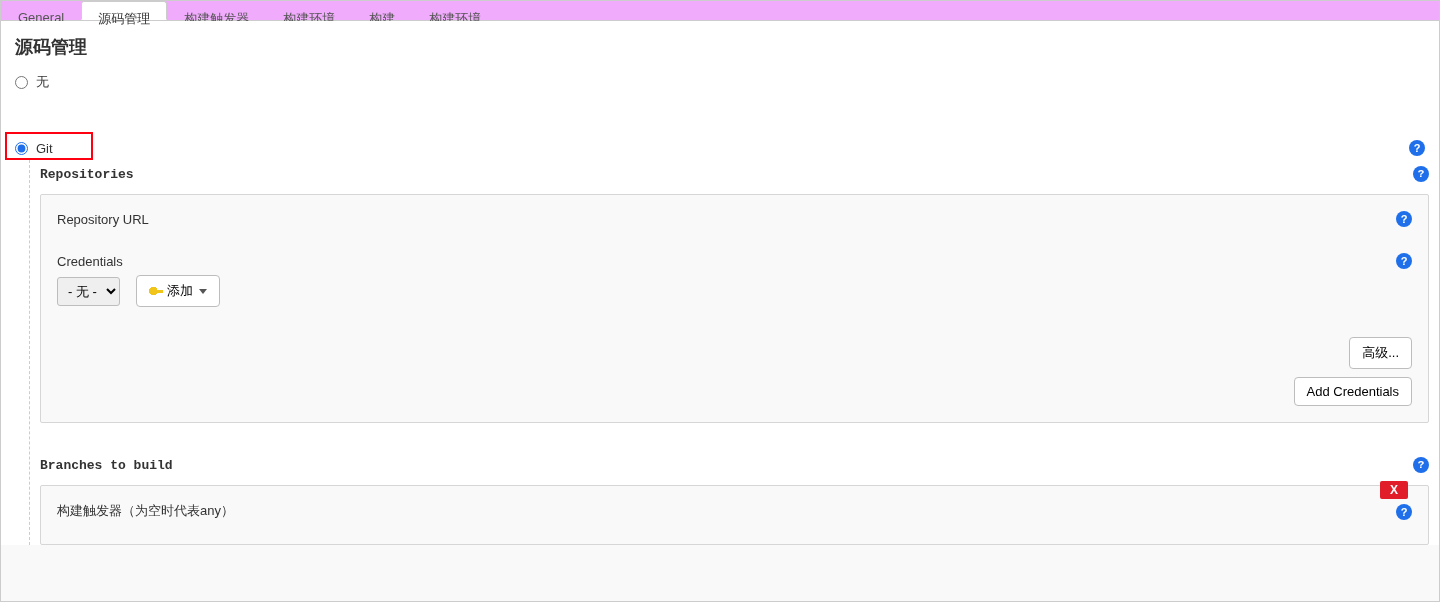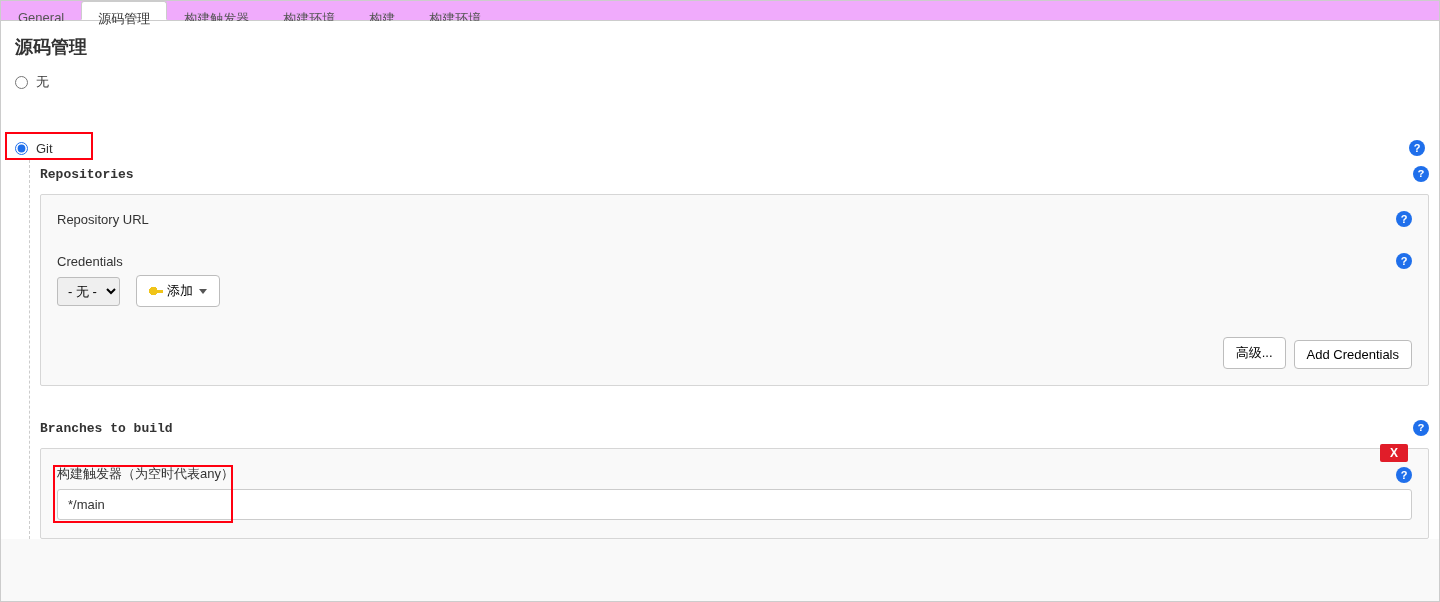--- a/index.html
+++ b/index.html
@@ -136,21 +136,21 @@
     cursor: pointer;
     display: inline-flex;
     align-items: center;
     gap: 4px;
   }
   .btn-row {
     display: flex;
     justify-content: flex-end;
     margin-top: 30px;
     gap: 8px;
-    flex-direction: row;
+    flex-direction: column;
     align-items: flex-end;
   }
   .btn-row .btn { width: auto; }
   .key-icon {
     width: 14px; height: 14px; display: inline-block;
     background: radial-gradient(circle at 30% 50%, #f0c419 0 35%, transparent 36%), linear-gradient(#f0c419,#f0c419);
     background-size: 14px 14px, 8px 3px;
     background-position: 0 0, 6px 5.5px;
     background-repeat: no-repeat;
     border-radius: 2px;
@@ -262,22 +262,18 @@
           <span>Branches to build</span>
           <span class="help">?</span>
         </div>
 
         <div class="subsection" style="padding-bottom:18px;">
           <button class="delete-btn">X</button>
           <div class="label-row">
             <span>构建触发器（为空时代表any）</span>
             <span class="help">?</span>
           </div>
-          <div style="position:relative;">
-            <input class="text-input" type="text" value="*/main" style="">
-            <div class="hl" style="left:-4px; top:-24px; width:180px; height:58px;"></div>
-          </div>
         </div>
       </div>
 
     </div>
   </div>
 </div>
 
 </body></html>

